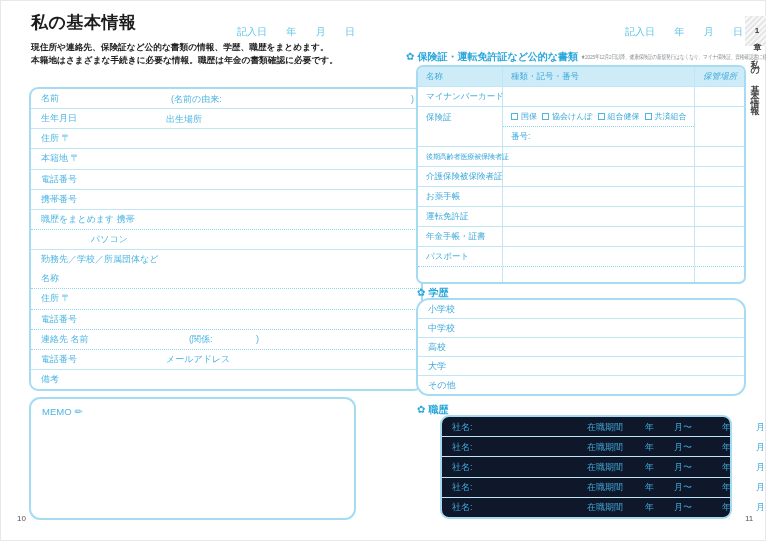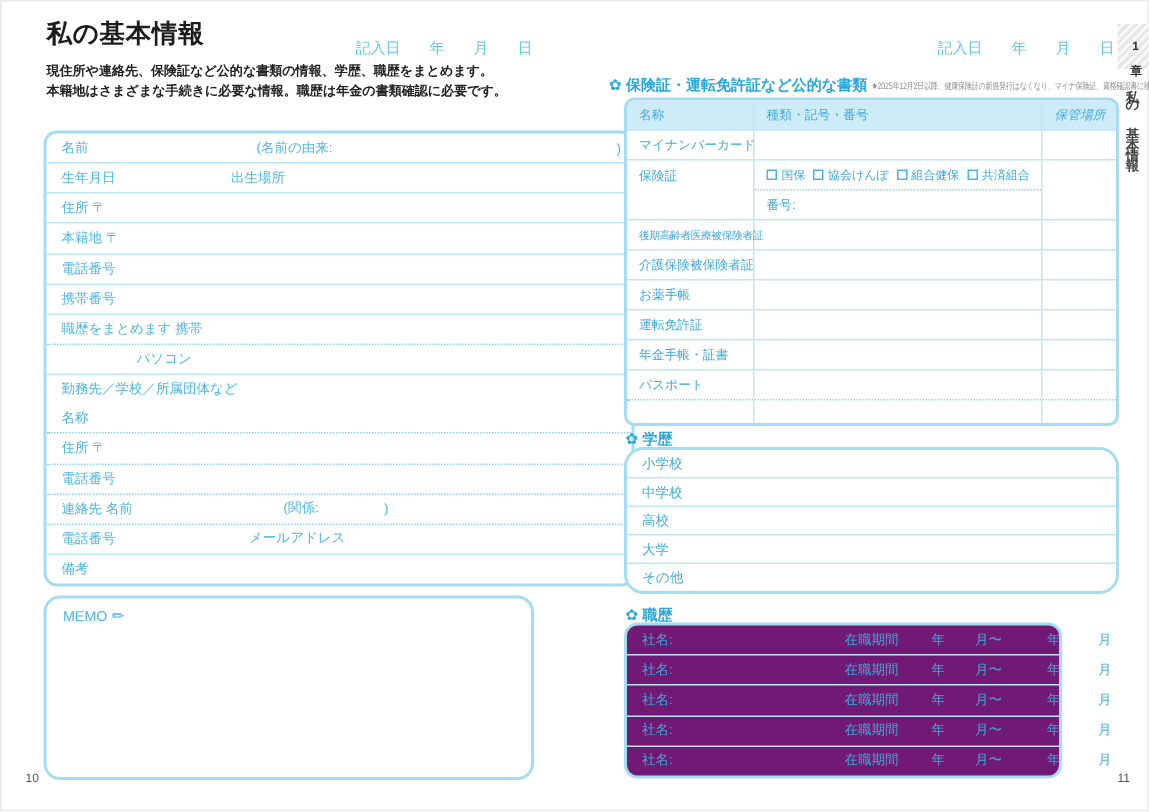--- a/index.html
+++ b/index.html
@@ -82,22 +82,22 @@
   .cb{width:7px;height:7px;border:1px solid var(--label);display:inline-block;flex:none;margin-right:3px;}
   .cb-label{margin-right:5px;}
 
   .edu-head{left:416px;top:285px;}
   .edu-box{position:absolute;left:415px;top:297px;width:330px;height:98px;
     border:2px solid var(--boxb);border-radius:13px;display:flex;flex-direction:column;background:#fff;}
   .erow{flex:1;display:flex;align-items:center;padding-left:10px;font-size:9px;color:#3fa9d9;border-bottom:1px solid var(--line);}
   .erow:last-child{border-bottom:none;}
 
   .car-head{left:416px;top:402px;}
-  .car-box{position:absolute;left:415px;top:414px;width:292px;height:104px;
-    border:2px solid var(--boxb);border-radius:9px;display:flex;flex-direction:column;background:#701a75;}
+  .car-box{position:absolute;left:439px;top:414px;width:292px;height:104px;
+    border:2px solid var(--boxb);border-radius:9px;display:flex;flex-direction:column;background:#0f172a;}
   .crow{flex:1;position:relative;font-size:9px;color:#3fa9d9;border-bottom:1px solid var(--line);}
   .crow:last-child{border-bottom:none;}
   .crow span{position:absolute;top:50%;transform:translateY(-50%);white-space:nowrap;}
   .c-company{left:10px;} .c-period{left:145px;} .c-y1{left:203px;} .c-m1{left:232px;} .c-y2{left:280px;} .c-m2{left:314px;}
 </style>
 </head>
 <body>
 
 <div class="spread">
 
@@ -117,21 +117,21 @@
 
   <div class="main-box" id="form-rows">
   <div class="frow b-solid">
     <span class="flabel">名前</span>
     <span class="fmid" style="left: 140px;">(名前の由来:</span>
     <span class="fend" style="right: 7px;">)</span>
   </div>
 
   <div class="frow b-solid">
     <span class="flabel">生年月日</span>
-    <span class="fmid" style="left: 123px;">出生場所</span>
+    <span class="fmid" style="left: 135px;">出生場所</span>
 
   </div>
 
   <div class="frow b-solid">
     <span class="flabel">住所 〒</span>
 
   </div>
 
   <div class="frow b-solid">
     <span class="flabel">本籍地 〒</span>

